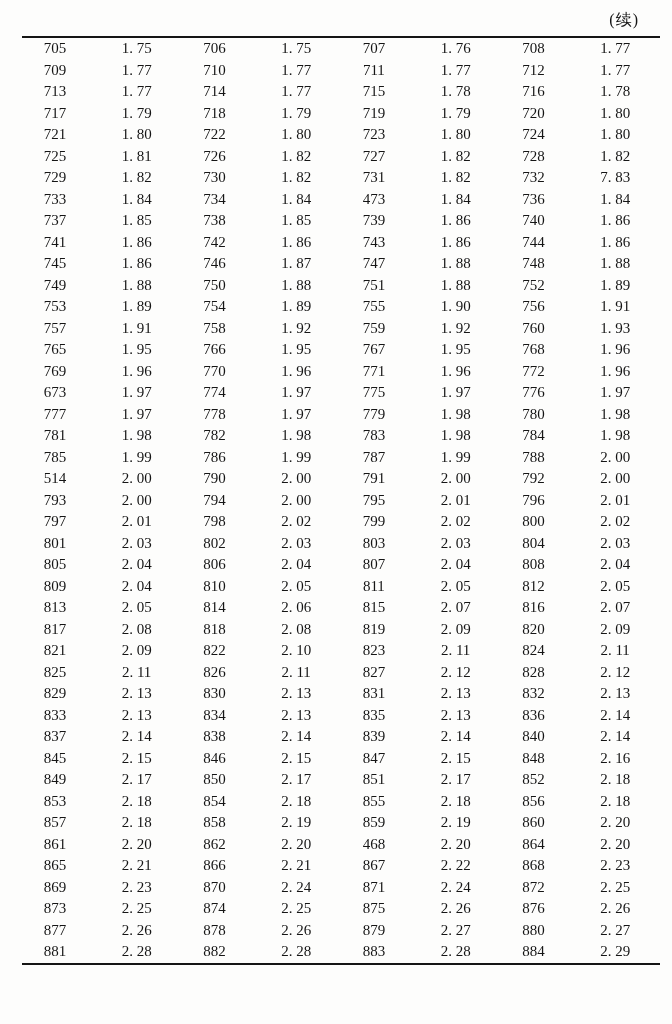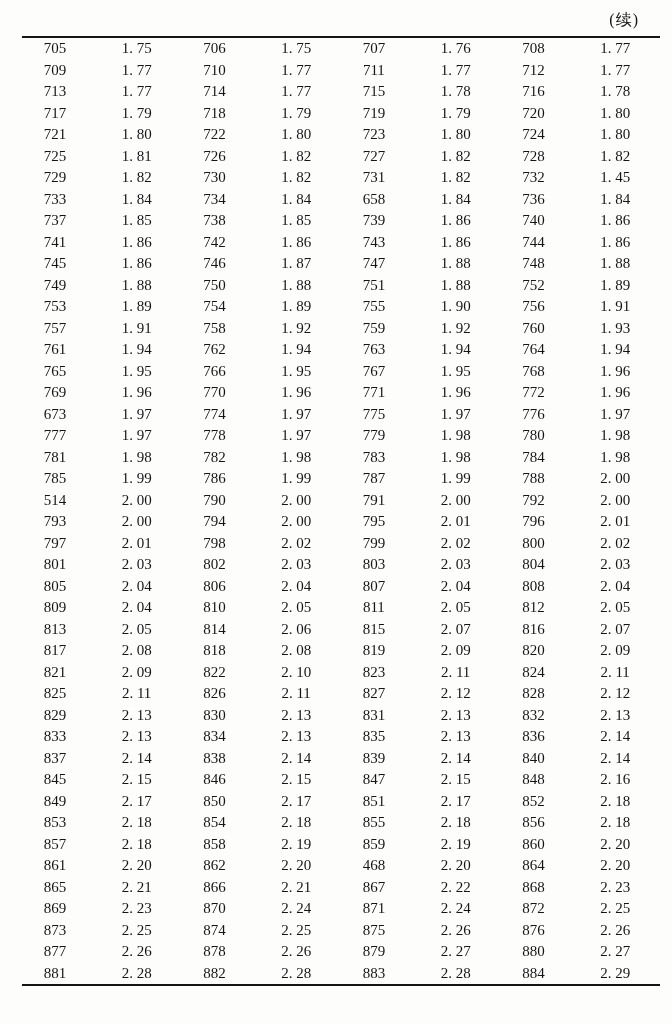--- a/index.html
+++ b/index.html
@@ -114,28 +114,28 @@
             <td class="val">1. 82</td>
           </tr>
           <tr>
             <td class="idx">729</td>
             <td class="val">1. 82</td>
             <td class="idx">730</td>
             <td class="val">1. 82</td>
             <td class="idx">731</td>
             <td class="val">1. 82</td>
             <td class="idx">732</td>
-            <td class="val">1. 45</td>
+            <td class="val">7. 83</td>
           </tr>
           <tr>
             <td class="idx">733</td>
             <td class="val">1. 84</td>
             <td class="idx">734</td>
             <td class="val">1. 84</td>
-            <td class="idx">658</td>
+            <td class="idx">473</td>
             <td class="val">1. 84</td>
             <td class="idx">736</td>
             <td class="val">1. 84</td>
           </tr>
           <tr>
             <td class="idx">737</td>
             <td class="val">1. 85</td>
             <td class="idx">738</td>
             <td class="val">1. 85</td>
             <td class="idx">739</td>
@@ -187,30 +187,20 @@
             <td class="idx">757</td>
             <td class="val">1. 91</td>
             <td class="idx">758</td>
             <td class="val">1. 92</td>
             <td class="idx">759</td>
             <td class="val">1. 92</td>
             <td class="idx">760</td>
             <td class="val">1. 93</td>
           </tr>
           <tr>
-            <td class="idx">761</td>
-            <td class="val">1. 94</td>
-            <td class="idx">762</td>
-            <td class="val">1. 94</td>
-            <td class="idx">763</td>
-            <td class="val">1. 94</td>
-            <td class="idx">764</td>
-            <td class="val">1. 94</td>
-          </tr>
-          <tr>
             <td class="idx">765</td>
             <td class="val">1. 95</td>
             <td class="idx">766</td>
             <td class="val">1. 95</td>
             <td class="idx">767</td>
             <td class="val">1. 95</td>
             <td class="idx">768</td>
             <td class="val">1. 96</td>
           </tr>
           <tr>

